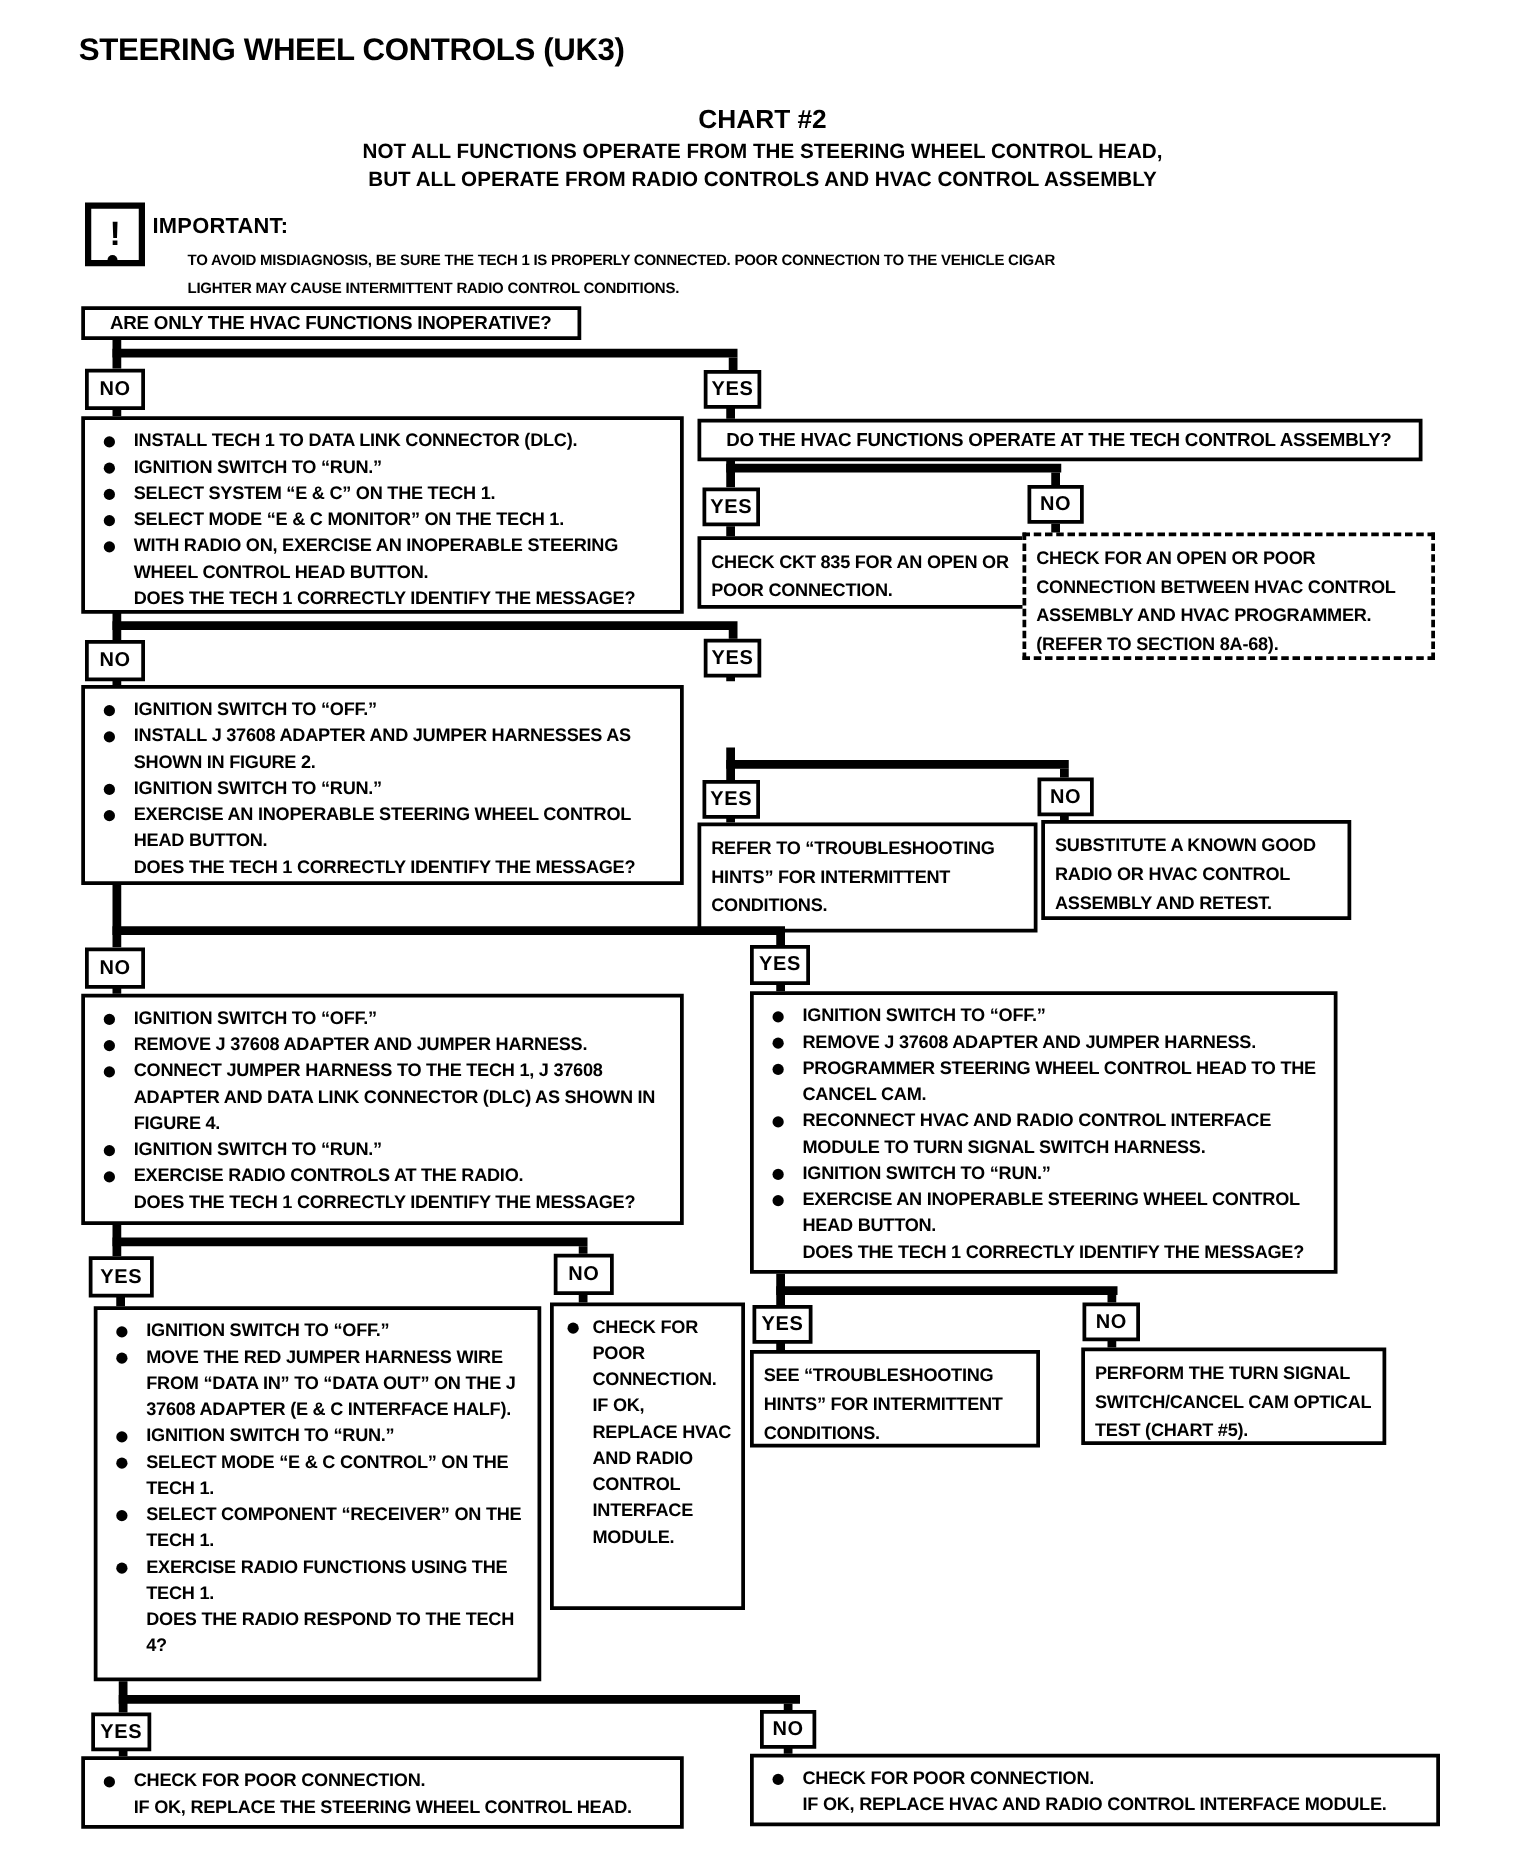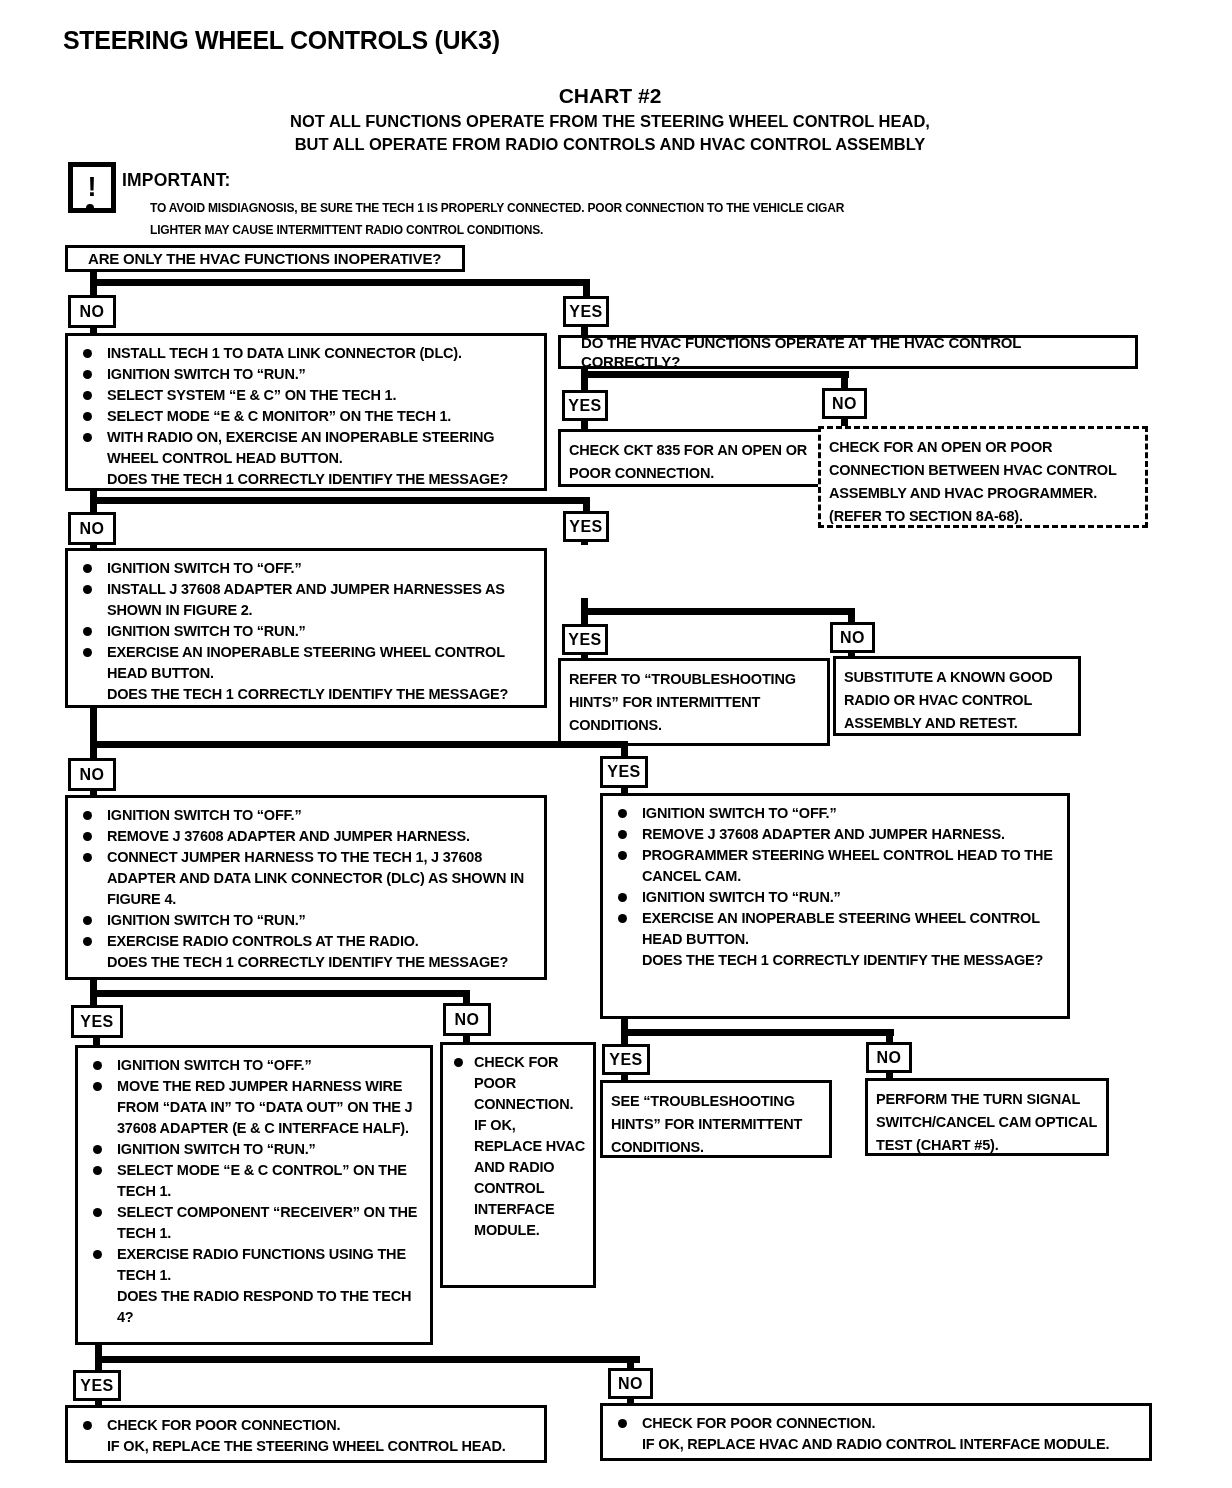--- a/index.html
+++ b/index.html
@@ -97,21 +97,21 @@
         <span class="t">WITH RADIO ON, EXERCISE AN INOPERABLE STEERING WHEEL CONTROL HEAD BUTTON.</span>
       </div>
     <div class="li cont">
         <span class="dot"></span>
         <span class="t">DOES THE TECH 1 CORRECTLY IDENTIFY THE MESSAGE?</span>
       </div>
   </div>
 
   <div class="vline" style="left:581px;top:326px;height:10px"></div>
   <div class="box qbox" style="left:558px;top:335px;width:580px;height:34px">
-    <span>DO THE HVAC FUNCTIONS OPERATE AT THE HVAC CONTROL CORRECTLY?</span>
+    <span>DO THE HVAC FUNCTIONS OPERATE AT THE TECH CONTROL ASSEMBLY?</span>
   </div>
   <div class="vline" style="left:581px;top:368px;height:22px"></div>
   <div class="hline" style="left:581px;top:371px;width:268px"></div>
   <div class="vline" style="left:841px;top:378px;height:11px"></div>
   <div class="tag" style="left:562px;top:390px;width:46px;height:31px">YES</div>
   <div class="tag" style="left:822px;top:388px;width:45px;height:31px">NO</div>
   <div class="vline" style="left:581px;top:421px;height:9px"></div>
   <div class="box txtbox" style="left:558px;top:429px;width:293px;height:58px">
     <span>CHECK CKT 835 FOR AN OPEN OR POOR CONNECTION.</span>
   </div>
@@ -208,20 +208,24 @@
     <div class="li">
         <span class="dot"></span>
         <span class="t">REMOVE J 37608 ADAPTER AND JUMPER HARNESS.</span>
       </div>
     <div class="li">
         <span class="dot"></span>
         <span class="t">PROGRAMMER STEERING WHEEL CONTROL HEAD TO THE CANCEL CAM.</span>
       </div>
     <div class="li">
         <span class="dot"></span>
+        <span class="t">RECONNECT HVAC AND RADIO CONTROL INTERFACE MODULE TO TURN SIGNAL SWITCH HARNESS.</span>
+      </div>
+    <div class="li">
+        <span class="dot"></span>
         <span class="t">IGNITION SWITCH TO “RUN.”</span>
       </div>
     <div class="li">
         <span class="dot"></span>
         <span class="t">EXERCISE AN INOPERABLE STEERING WHEEL CONTROL HEAD BUTTON.</span>
       </div>
     <div class="li cont">
         <span class="dot"></span>
         <span class="t">DOES THE TECH 1 CORRECTLY IDENTIFY THE MESSAGE?</span>
       </div>

